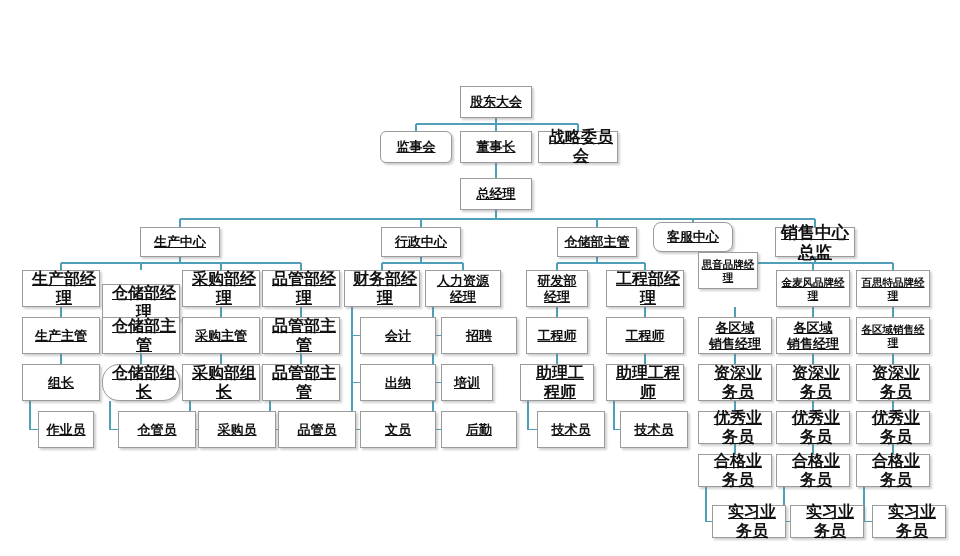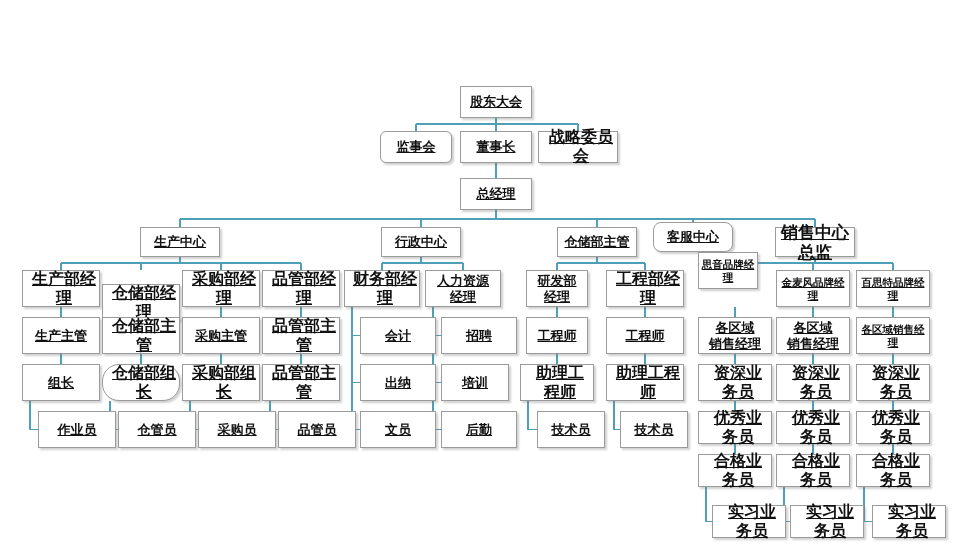--- a/index.html
+++ b/index.html
@@ -198,21 +198,21 @@
       <div class="node fs13" style="left: 22px; top: 317px; width: 78px; height: 37px;">
         <div>
           <span>生产主管</span>
         </div>
       </div>
       <div class="node fs13" style="left: 22px; top: 364px; width: 78px; height: 37px; align-items: center;">
         <div>
           <span>组长</span>
         </div>
       </div>
-      <div class="node fs13" style="left: 38px; top: 411px; width: 78px; height: 37px;">
+      <div class="node fs13" style="left: 38px; top: 411px; width: 56px; height: 37px;">
         <div>
           <span>作业员</span>
         </div>
       </div>
       <div class="node fs12" style="left: 102px; top: 270px; width: 78px; height: 37px; margin-top: 14px;">
         <div>
           <span>仓储部经理</span>
         </div>
       </div>
       <div class="node fs12" style="left: 102px; top: 317px; width: 78px; height: 37px;">
@@ -294,21 +294,21 @@
         <div>
           <span>人力资源</span>
           <span>经理</span>
         </div>
       </div>
       <div class="node fs13" style="left: 441px; top: 317px; width: 76px; height: 37px;">
         <div>
           <span>招聘</span>
         </div>
       </div>
-      <div class="node fs13" style="left: 441px; top: 364px; width: 68px; height: 37px;">
+      <div class="node fs13" style="left: 441px; top: 364px; width: 52px; height: 37px;">
         <div>
           <span>培训</span>
         </div>
       </div>
       <div class="node fs13" style="left: 441px; top: 411px; width: 76px; height: 37px;">
         <div>
           <span>后勤</span>
         </div>
       </div>
       <div class="node fs13" style="left: 526px; top: 270px; width: 62px; height: 37px;">

